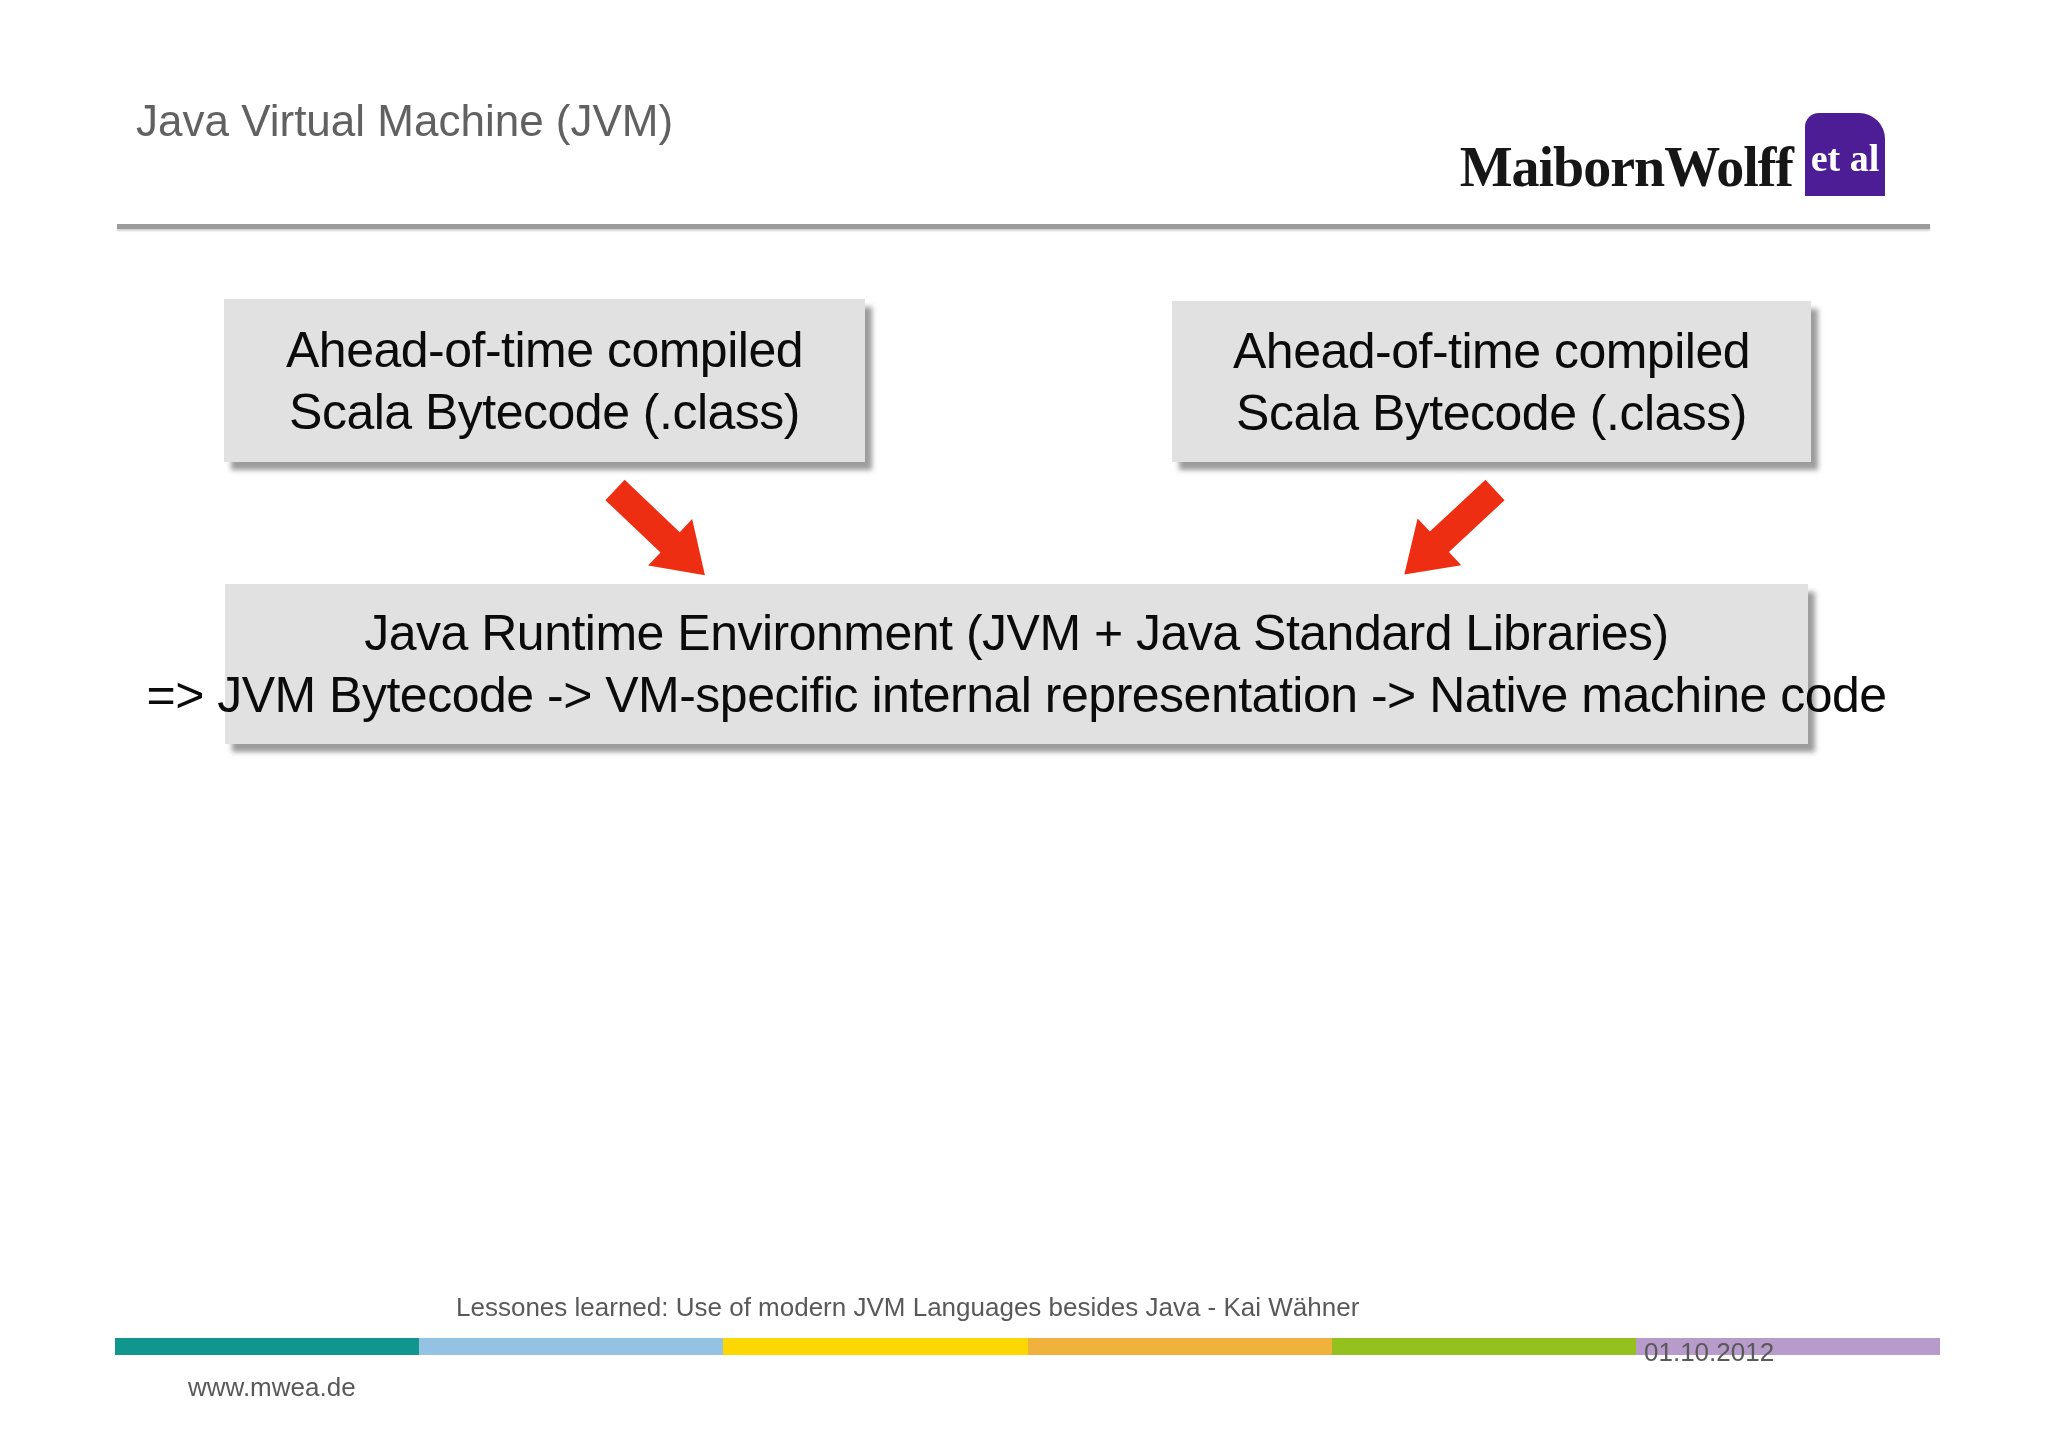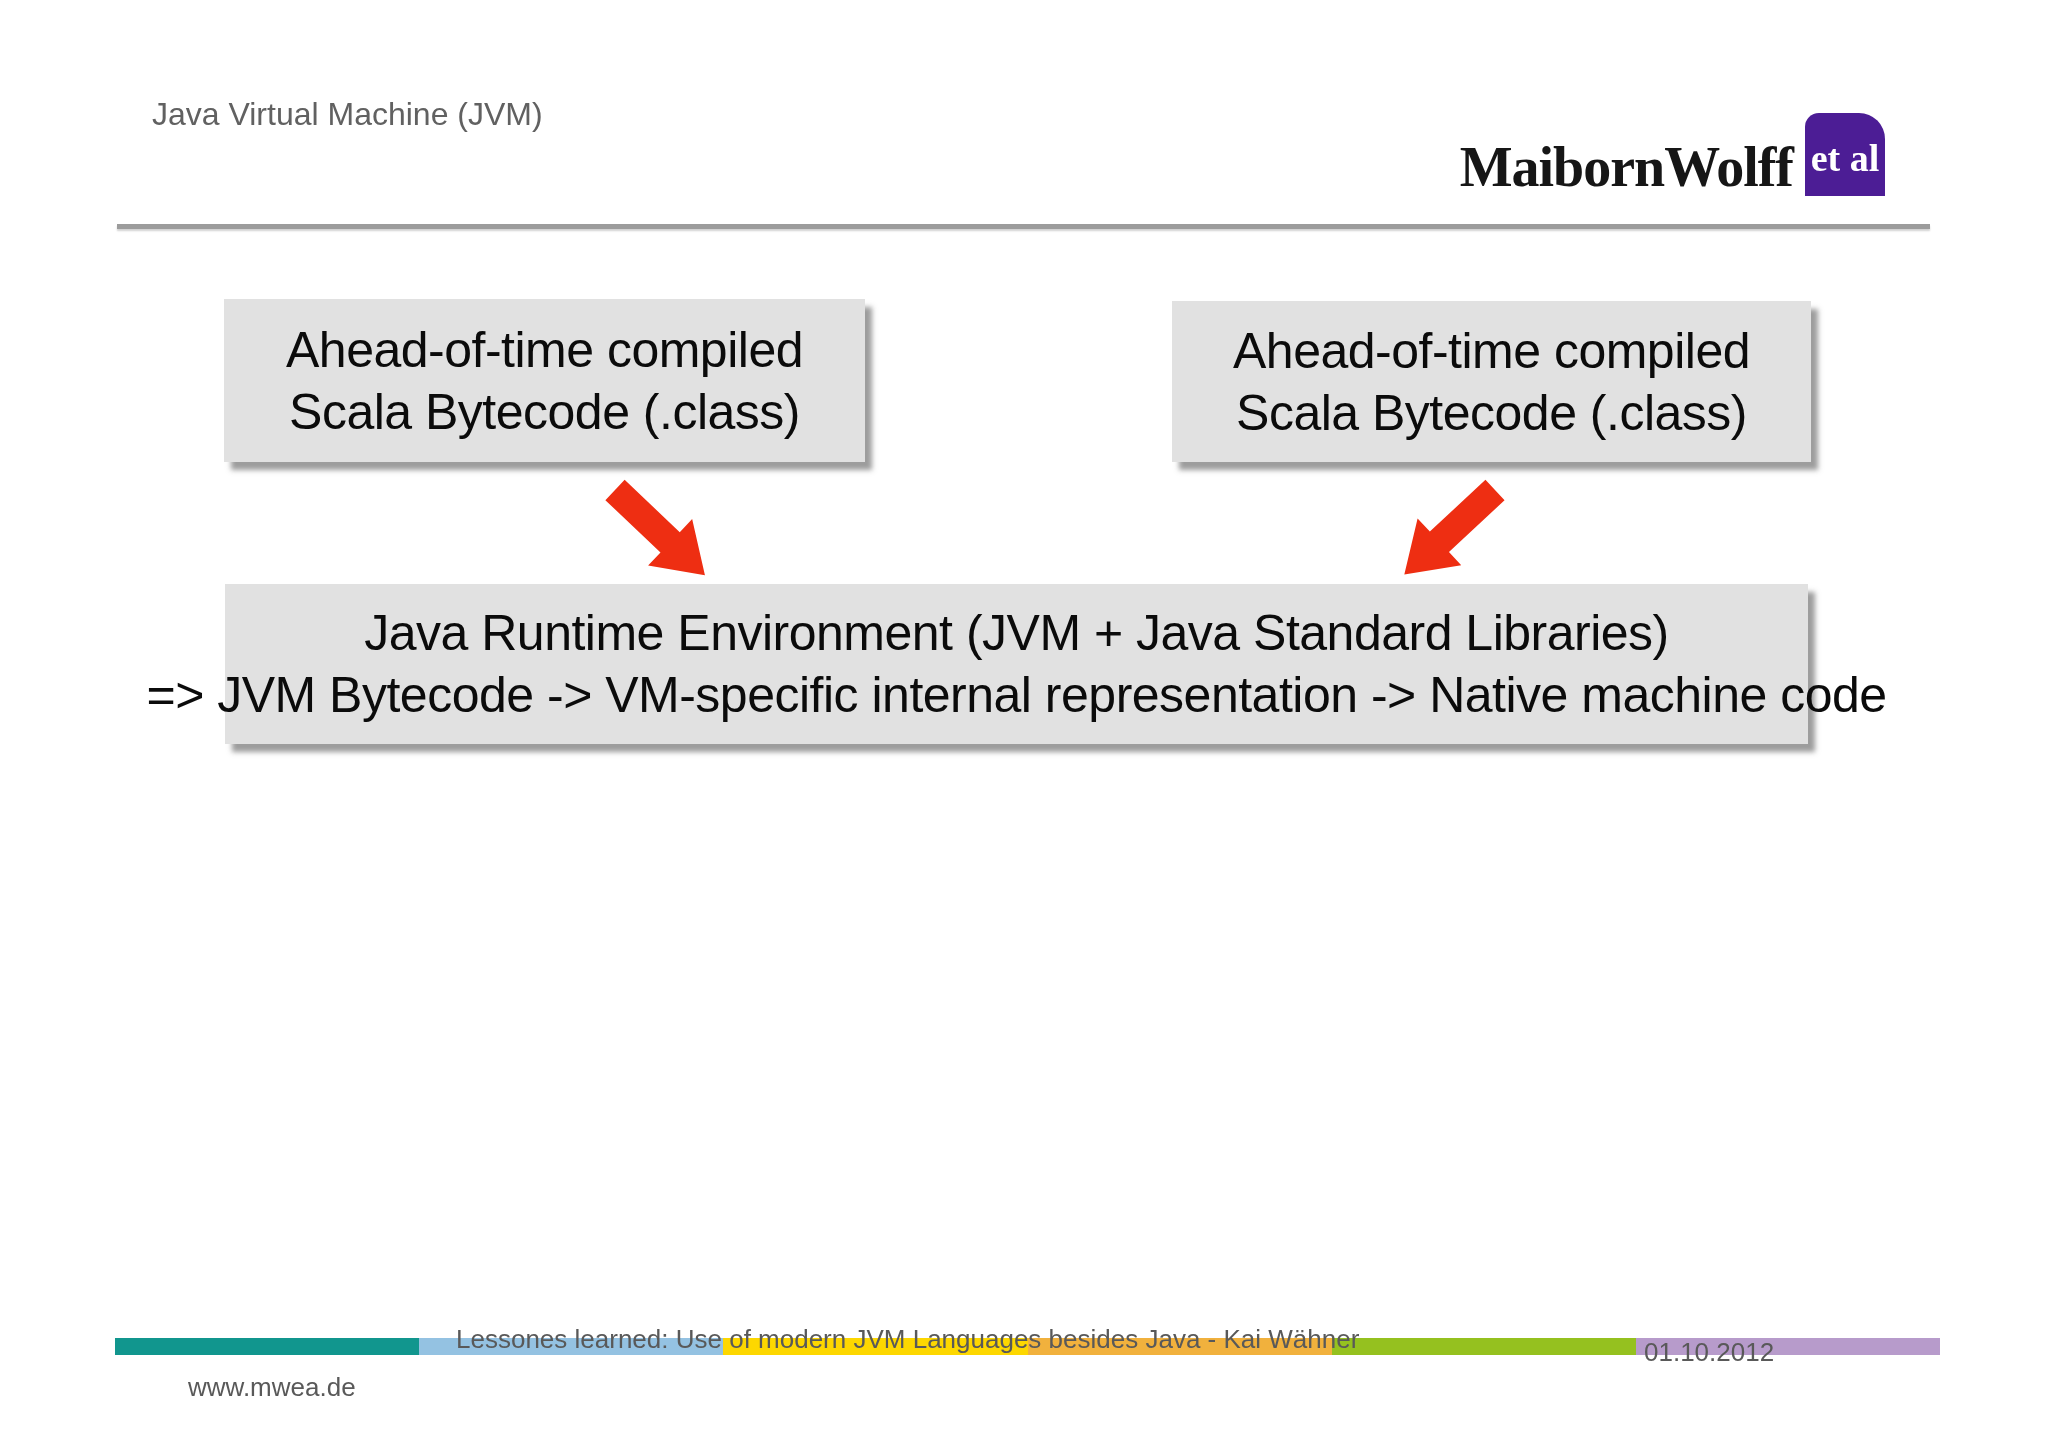--- a/index.html
+++ b/index.html
@@ -5,22 +5,22 @@
   html,body{margin:0;padding:0;background:#ffffff;}
   .slide{
     position:relative;
     width:2048px;height:1447px;
     background:#ffffff;
     overflow:hidden;
     font-family:"Liberation Sans", sans-serif;
   }
   
   .title{
-    position:absolute;left:152px;top:96px;
-    font-size:32px;color:#616161;
+    position:absolute;left:136px;top:96px;
+    font-size:44px;color:#616161;
     letter-spacing:0px;white-space:nowrap;
   }
   .logo{
     position:absolute;top:113px;right:163px;
     display:flex;align-items:center;
   }
   .logo-text{
     font-family:"Liberation Serif", serif;
     font-weight:700;font-size:56px;line-height:56px;
     color:#161616;margin-top:24px;letter-spacing:-1px;
@@ -62,21 +62,21 @@
   .footer-stripe{
     position:absolute;left:115px;top:1338px;
     width:1825px;height:17px;display:flex;
   }
   .footer-stripe .seg{flex:1 1 0;}
   .footer-text{
     position:absolute;
     font-size:26px;color:#595959;white-space:nowrap;margin-left:36px;
   }
   .f-web {left:152px;top:1372px;}
-  .f-sub {left:420px;top:1324px;}
+  .f-sub {left:420px;top:1292px;}
   .f-date{left:1608px;top:1337px;}
 </style>
 </head>
 <body>
 
 <div class="slide">
 
   <div class="title">Java Virtual Machine (JVM)</div>
 
   <div class="logo">

